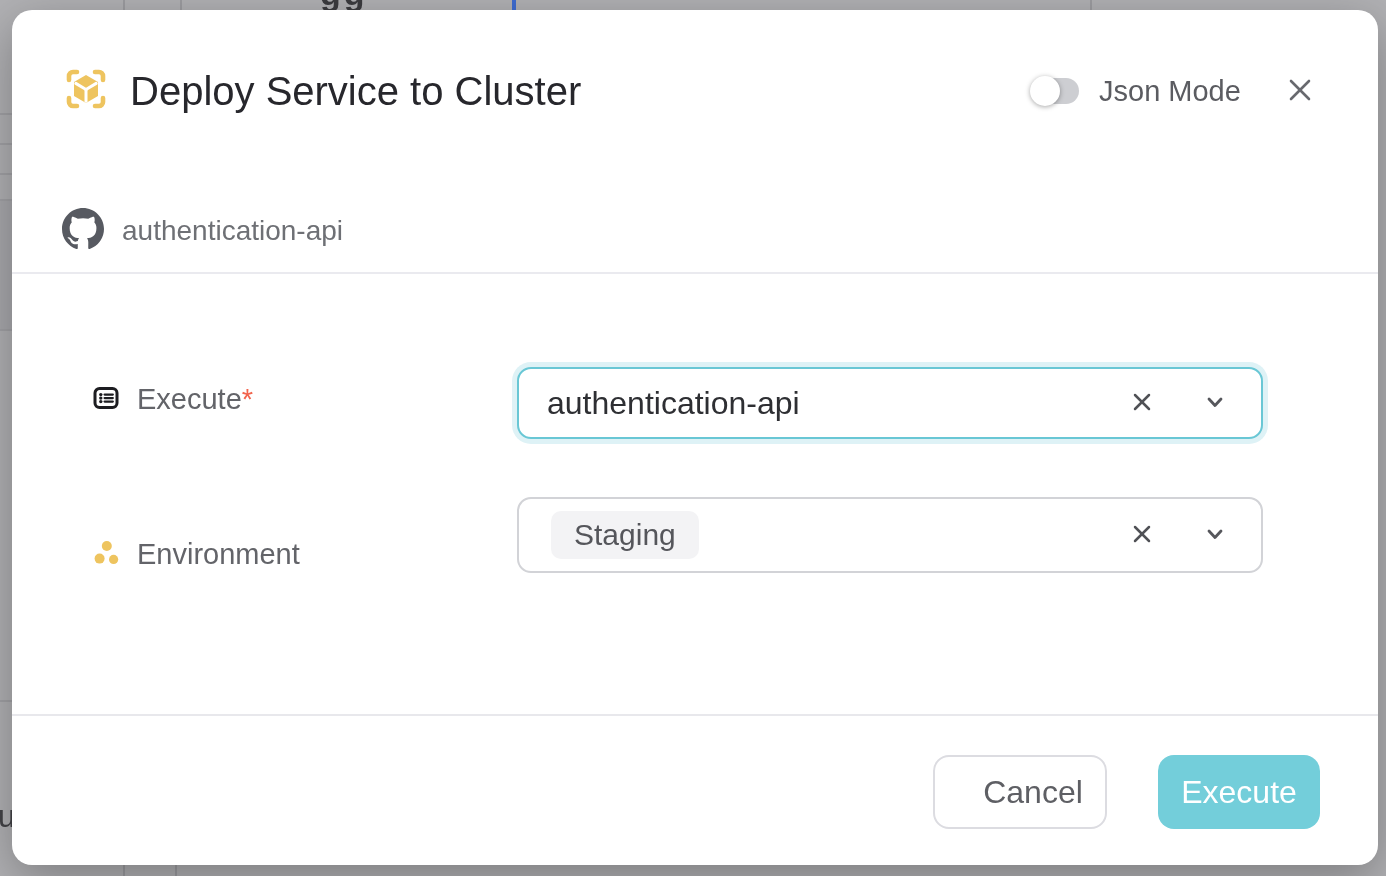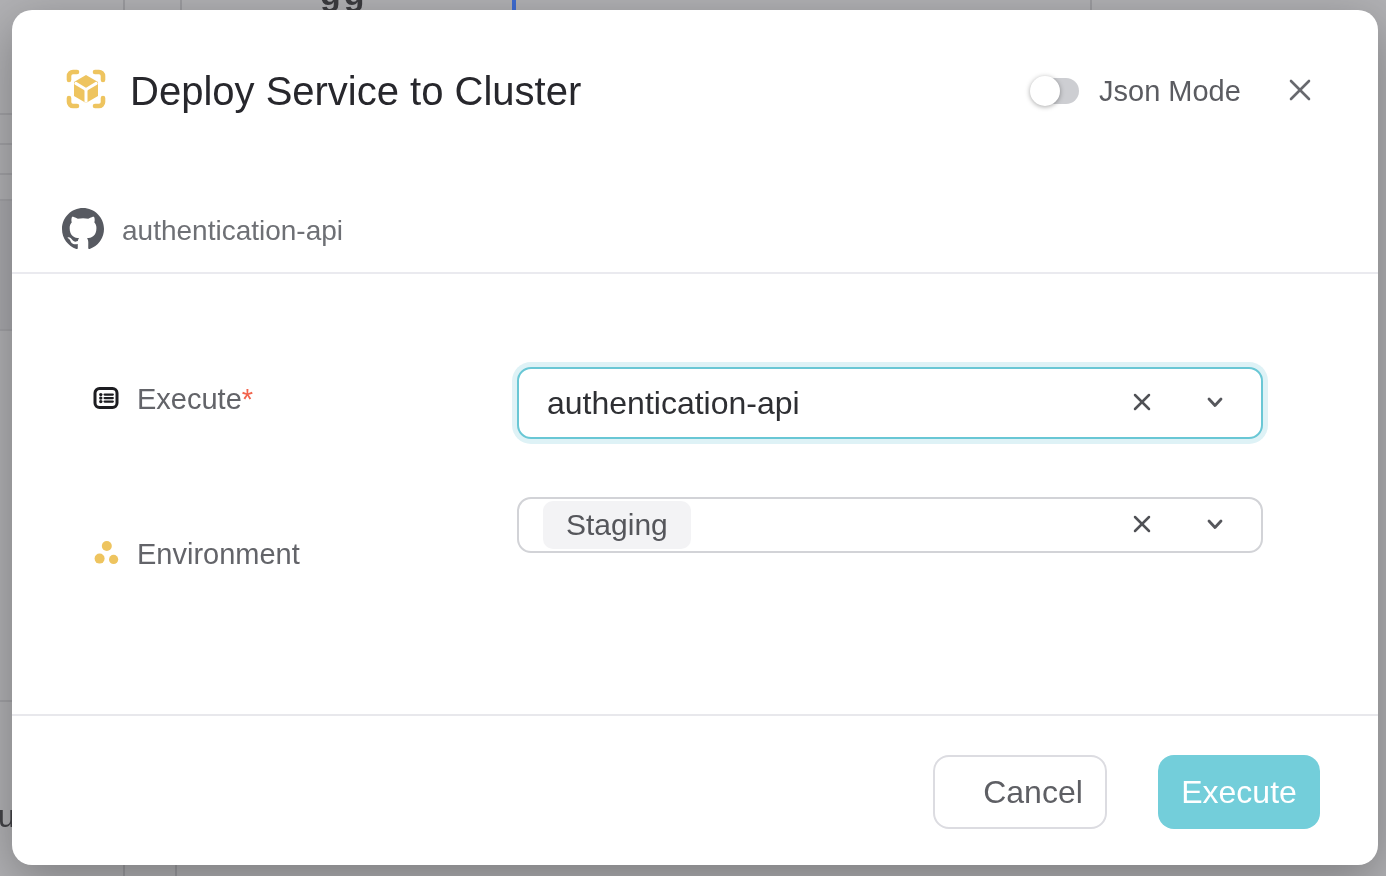--- a/index.html
+++ b/index.html
@@ -51,21 +51,21 @@
   .req{color:#f2644d;font-size:29px;}
   .lbl-service{left:80px;top:373px;}
   .lbl-env{left:82px;top:528px;justify-content:flex-end;}
 
   .select{
     position:absolute;left:505px;width:746px;box-sizing:border-box;
     display:flex;align-items:center;background:#fff;
     border-radius:14px;cursor:pointer;
   }
   .select.focused{top:357px;height:72px;border:2px solid #69c7d5;box-shadow:0 0 0 5px #def2f6;padding:0 32px 0 28px;}
-  .select.plain{top:487px;height:56px;border:2px solid #d2d3d7;padding:0 32px 0 24px;}
+  .select.plain{top:487px;height:76px;border:2px solid #d2d3d7;padding:0 32px 0 32px;}
   .select .value{flex:1;font-size:32px;color:#2e2f33;}
   .chip{height:48px;display:flex;align-items:center;padding:0 23px;background:#f3f3f5;border-radius:10px;font-size:30px;color:#55565b;margin-right:auto;}
   .sel-icon-btn{border:none;background:none;padding:0;cursor:pointer;display:flex;align-items:center;justify-content:center;flex:none;}
   .sel-icon-btn.clear{margin-right:46px;}
 
   .footer-btn{position:absolute;top:745px;height:74px;border-radius:16px;font-family:"Liberation Sans",sans-serif;font-size:32px;cursor:pointer;}
   .cancel-btn{left:921px;width:174px;background:#fff;border:2px solid #dcdce1;color:#5e5f64;padding-left:32px;}
   .execute-btn{left:1146px;width:162px;background:#73ceda;border:none;color:#ffffff;}
 </style>
 </head>

